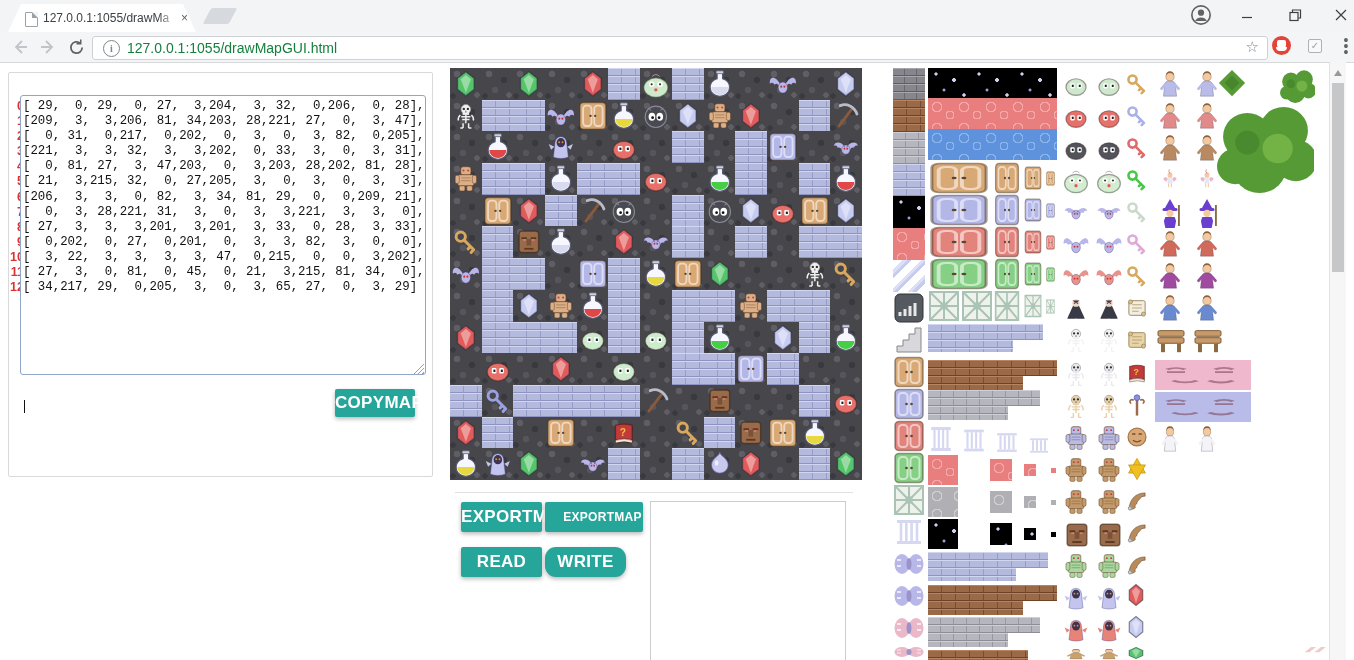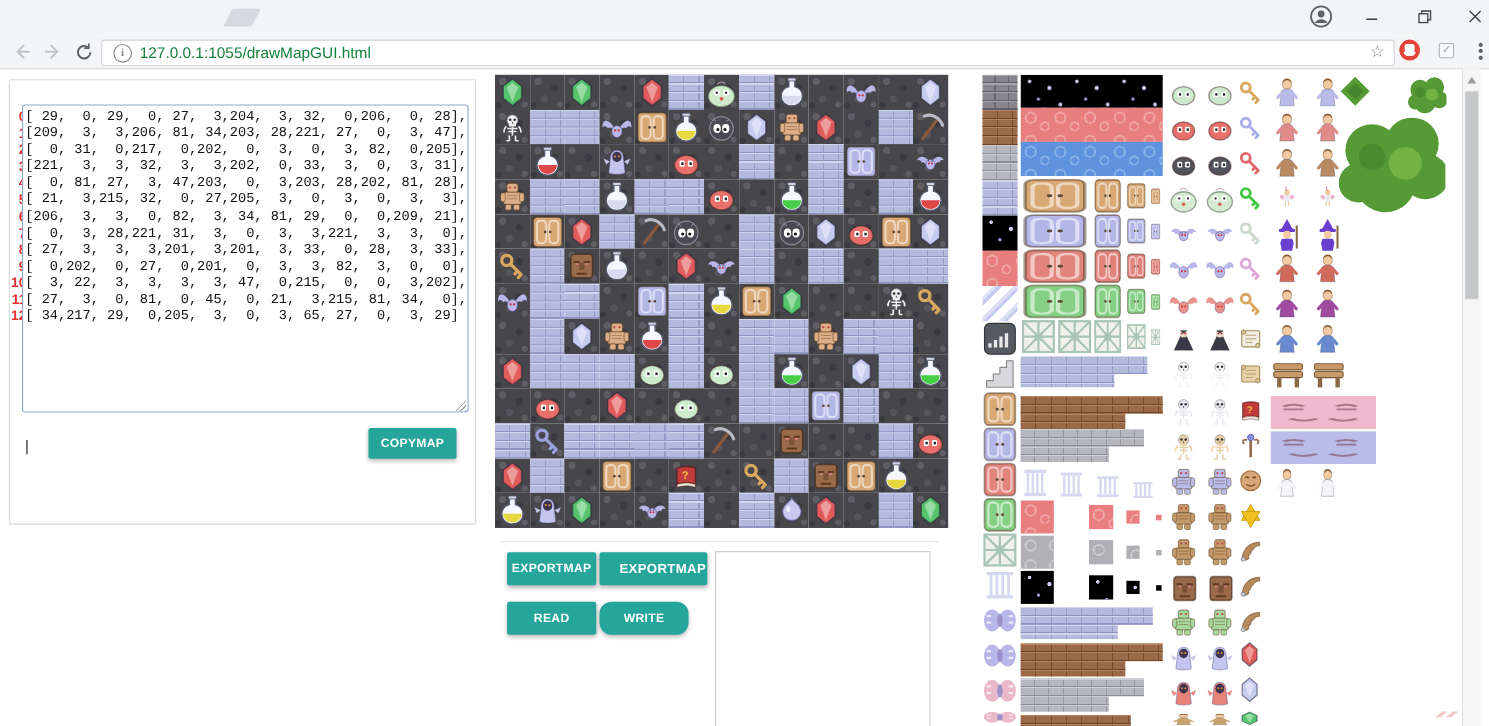--- a/index.html
+++ b/index.html
@@ -42,21 +42,21 @@
                padding:3px 0 0 2px;color:#111;white-space:pre;overflow:hidden;}
   #caret{position:absolute;left:15px;top:327px;width:1px;height:13px;background:#111;}
   #resize-handle{position:absolute;left:404px;top:290px;width:11px;height:11px;
       background:repeating-linear-gradient(135deg,transparent 0 2px,#9aa0a6 2px 3px);
       clip-path:polygon(100% 0,100% 100%,0 100%);}
   #error-row{position:absolute;left:3px;top:315px;width:416px;}
   #error-text{width:330px;color:#e02525;font-weight:bold;font-size:15px;line-height:19px;}
   #copymap-btn{position:absolute;right:13px;top:1px;}
 
   .teal-btn{display:inline-block;background:#26a69a;color:#fff;border:none;border-radius:2px;font-weight:bold;
-            font-size:11px;letter-spacing:.3px;text-align:center;box-shadow:0 2px 4px rgba(0,0,0,.28);
+            font-size:17px;letter-spacing:.3px;text-align:center;box-shadow:0 2px 4px rgba(0,0,0,.28);
             font-family:"Liberation Sans",sans-serif;cursor:pointer;}
   #copymap-btn{width:80px;height:28px;line-height:28px;}
 
   
   #map-canvas{position:absolute;left:450px;top:68px;width:412px;height:412px;display:grid;
               grid-template-columns:repeat(13,1fr);grid-template-rows:repeat(13,1fr);}
   .cell{position:relative;}
   .cell svg{position:absolute;left:1px;top:1px;width:calc(100% - 2px);height:calc(100% - 2px);}
 
   
@@ -118,20 +118,25 @@
   .tex-diag{background:repeating-linear-gradient(135deg,#ffffff 0 7px,#dcdff6 7px 10px,#c6cbf0 10px 13px);}
   .tex-gray-flat{background-color:#b0b0b4;background-image:
     radial-gradient(circle at 9px 9px,transparent 4px,#cfcfd3 4px 5.5px,transparent 5.5px);background-size:22px 18px;}
 </style>
 </head>
 <body>
 
 <div id="win">
 
   <div id="titlebar">
+    <div id="tab">
+      <span class="tab-fav"></span>
+      <span class="tab-title">127.0.0.1:1055/drawMa</span>
+      <span class="tab-close">×</span>
+    </div>
     <div id="newtab-btn"></div>
     <span id="profile-icon">
       <svg viewBox="0 0 24 24" width="22" height="22">
           <circle cx="12" cy="12" r="10" fill="none" stroke="#5f6368" stroke-width="1.8"></circle>
           <circle cx="12" cy="9.5" r="3.4" fill="#5f6368"></circle>
           <path d="M5.5 18.5 a7.5 7.5 0 0 1 13 0 z" fill="#5f6368"></path>
         </svg>
     </span>
     <div class="winbtn" style="left:1224px">
       <svg width="12" height="12" viewBox="0 0 12 12">

